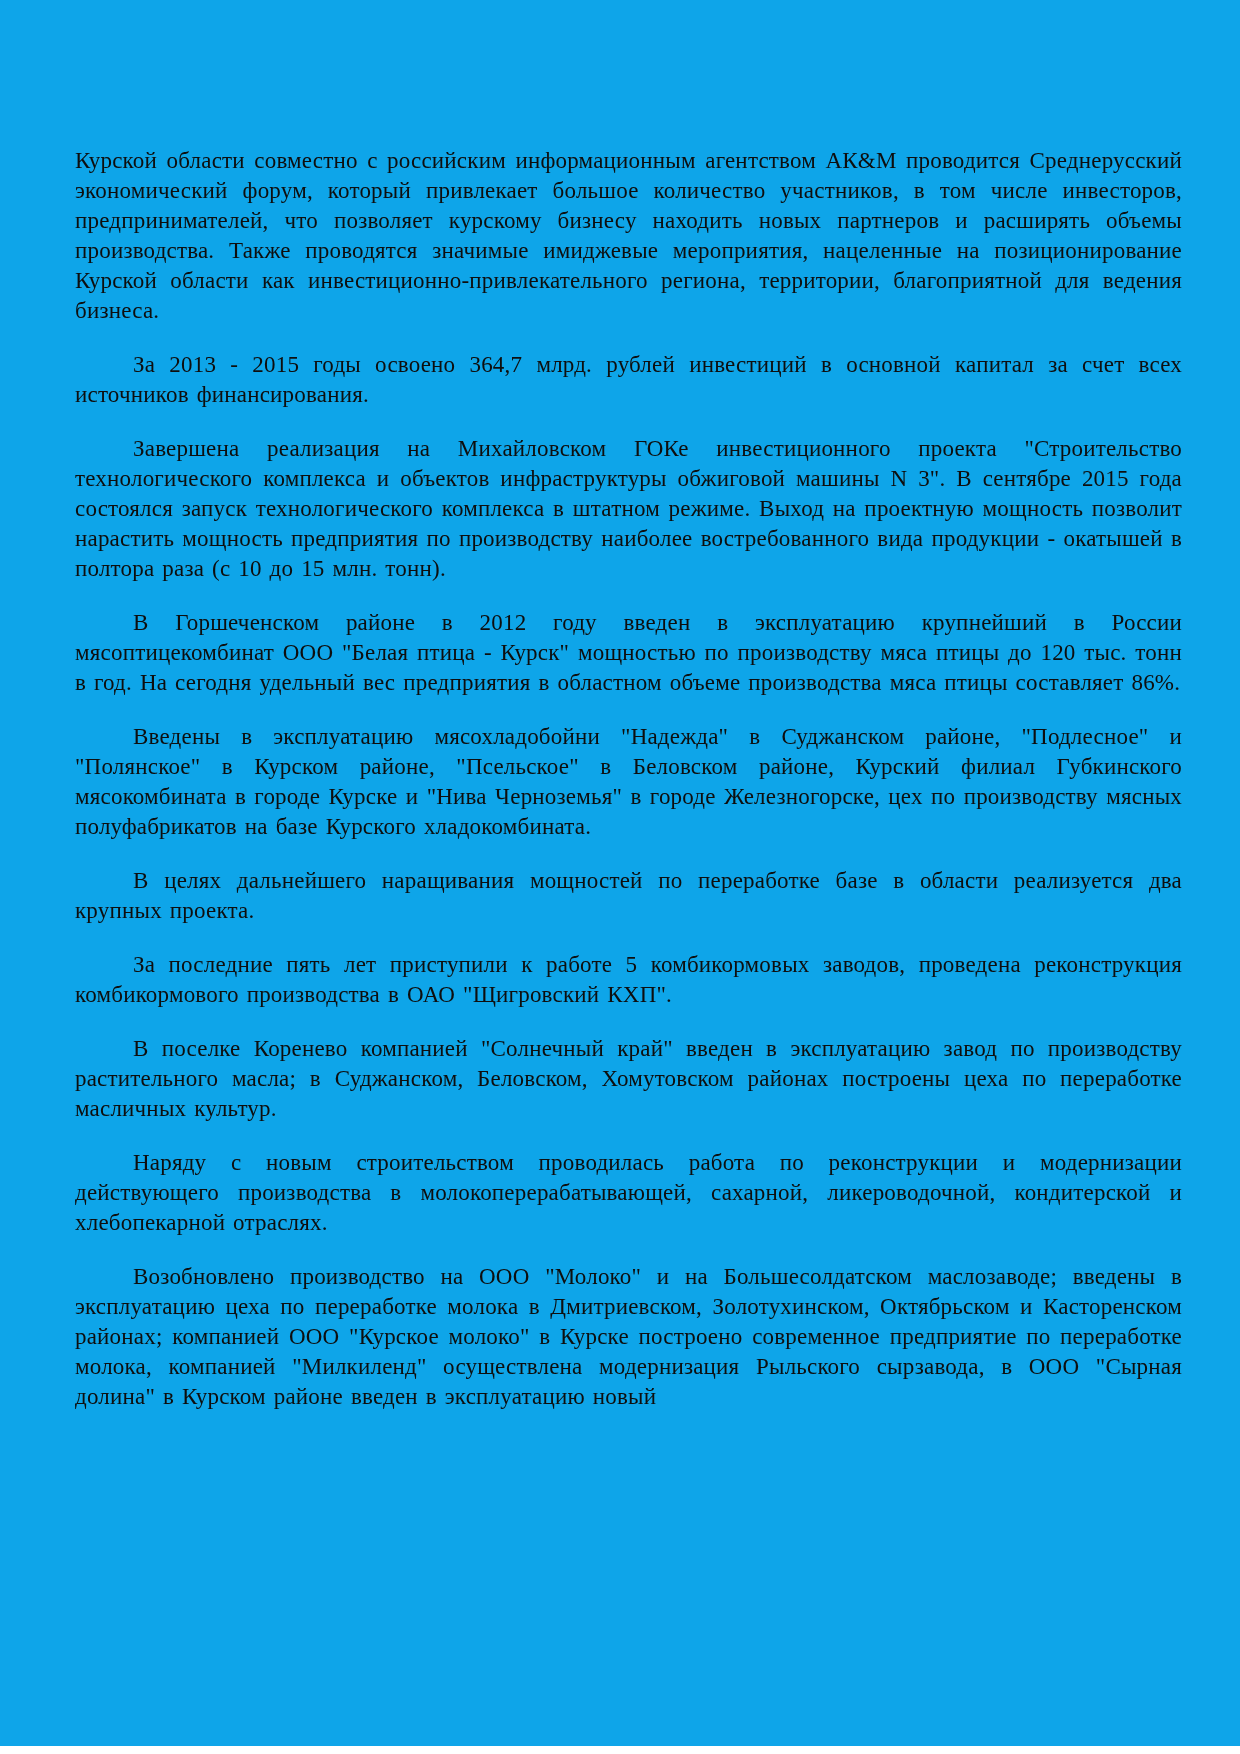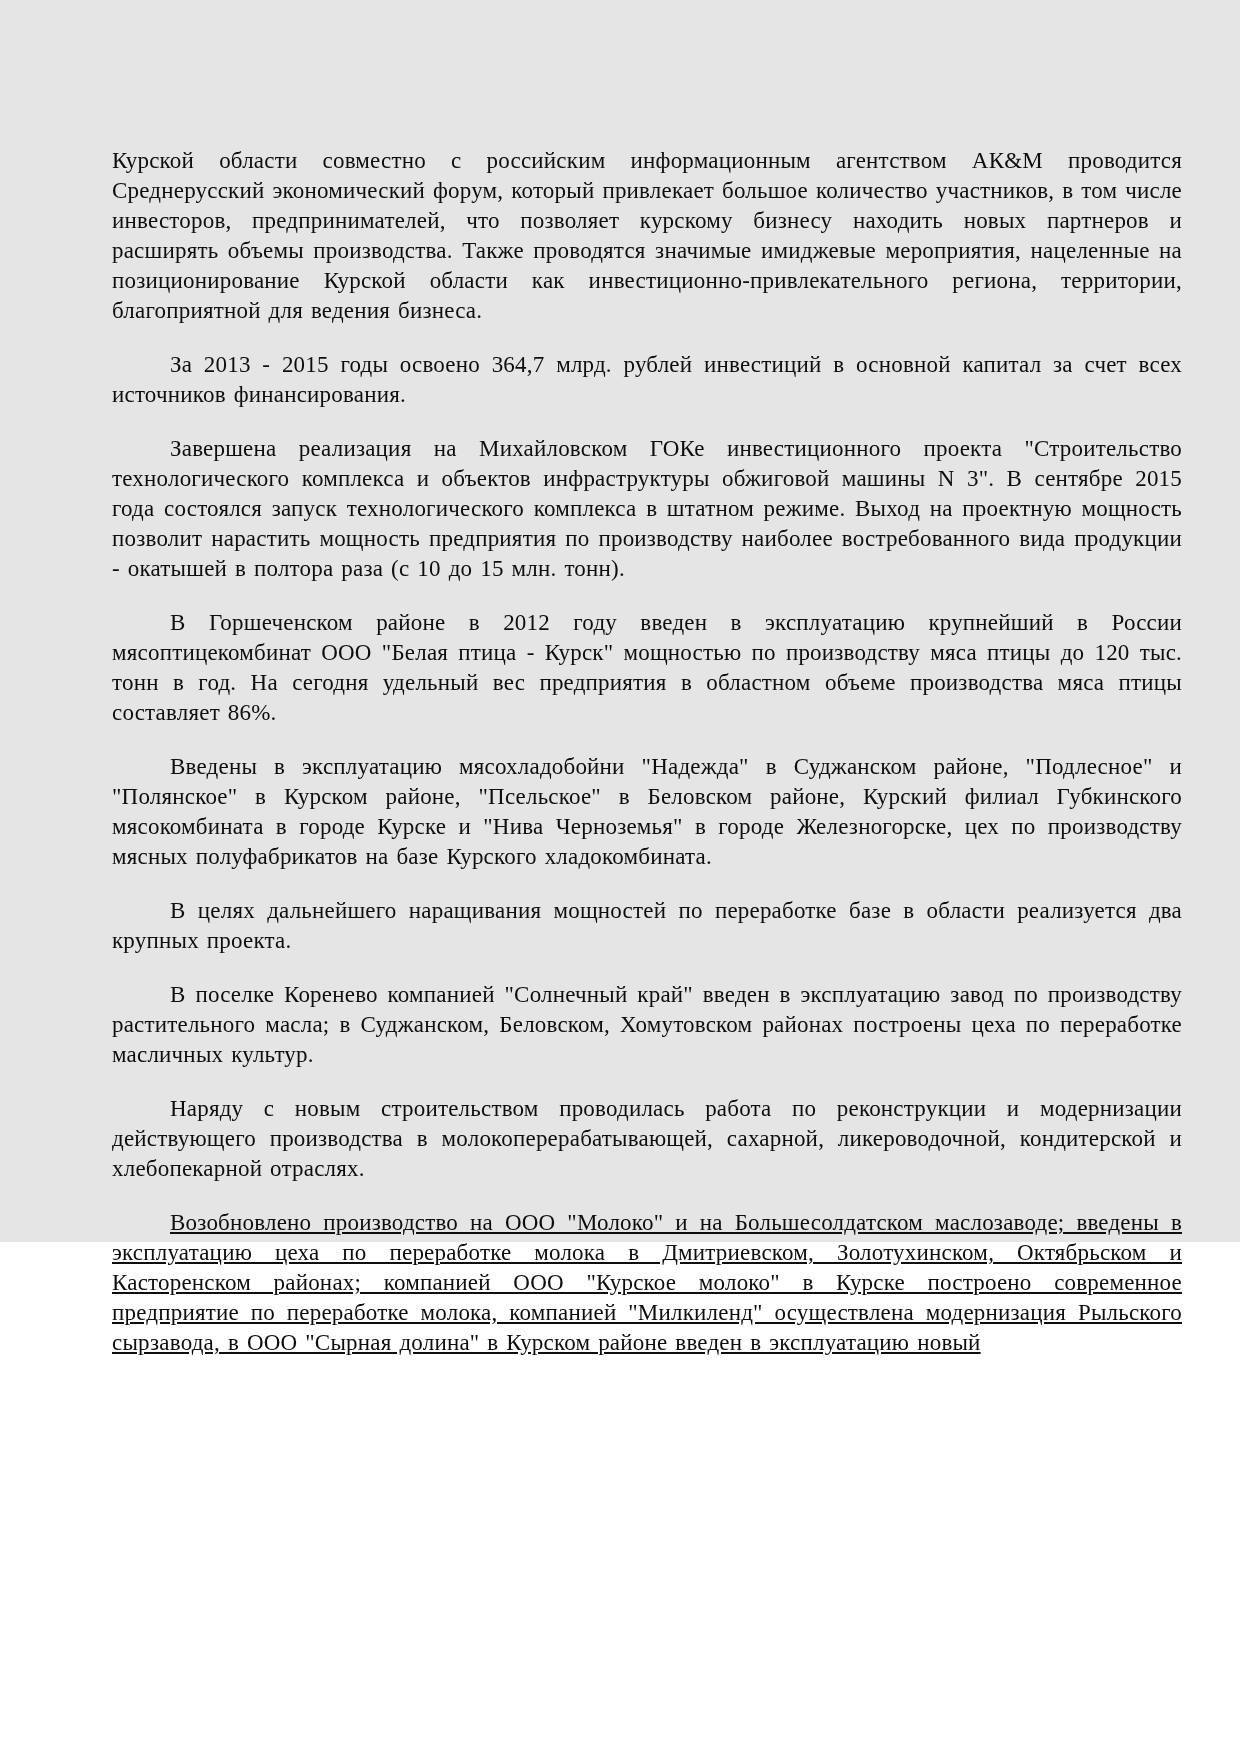--- a/index.html
+++ b/index.html
@@ -9,54 +9,54 @@
   }
   body {
     width: 1240px;
     height: 1754px;
     font-family: "Liberation Serif", "DejaVu Serif", serif;
     overflow: hidden;
   }
   .page {
     box-sizing: border-box;
     width: 1240px;
-    height: 1242px;
-    padding: 146px 58px 60px 112px;
-    background: #e5e5e5;
+    height: 1746px;
+    padding: 146px 58px 60px 75px;
+    background: #0ea5e9;
     color: #0e0e0e;
   }
   .text-block {
     width: 100%;
   }
   .para {
     margin: 0 0 24px 0;
     font-size: 23px;
     line-height: 30px;
     text-align: justify;
     text-indent: 58px;
     word-spacing: 2px;
     letter-spacing: 0.2px;
     color: #0e0e0e;
   }
   .para.continuation {
     text-indent: 0;
   }
   .para:last-child {
     margin-bottom: 0;
-    text-decoration: underline;
   }
 </style>
 </head>
 <body>
 
 <div class="page">
   <div class="text-block">
     <p class="para continuation">Курской области совместно с российским информационным агентством АК&amp;М проводится Среднерусский экономический форум, который привлекает большое количество участников, в том числе инвесторов, предпринимателей, что позволяет курскому бизнесу находить новых партнеров и расширять объемы производства. Также проводятся значимые имиджевые мероприятия, нацеленные на позиционирование Курской области как инвестиционно-привлекательного региона, территории, благоприятной для ведения бизнеса.</p>
     <p class="para">За 2013 - 2015 годы освоено 364,7 млрд. рублей инвестиций в основной капитал за счет всех источников финансирования.</p>
     <p class="para">Завершена реализация на Михайловском ГОКе инвестиционного проекта "Строительство технологического комплекса и объектов инфраструктуры обжиговой машины N 3". В сентябре 2015 года состоялся запуск технологического комплекса в штатном режиме. Выход на проектную мощность позволит нарастить мощность предприятия по производству наиболее востребованного вида продукции - окатышей в полтора раза (с 10 до 15 млн. тонн).</p>
     <p class="para">В Горшеченском районе в 2012 году введен в эксплуатацию крупнейший в России мясоптицекомбинат ООО "Белая птица - Курск" мощностью по производству мяса птицы до 120 тыс. тонн в год. На сегодня удельный вес предприятия в областном объеме производства мяса птицы составляет 86%.</p>
     <p class="para">Введены в эксплуатацию мясохладобойни "Надежда" в Суджанском районе, "Подлесное" и "Полянское" в Курском районе, "Псельское" в Беловском районе, Курский филиал Губкинского мясокомбината в городе Курске и "Нива Черноземья" в городе Железногорске, цех по производству мясных полуфабрикатов на базе Курского хладокомбината.</p>
     <p class="para">В целях дальнейшего наращивания мощностей по переработке базе в области реализуется два крупных проекта.</p>
+    <p class="para">За последние пять лет приступили к работе 5 комбикормовых заводов, проведена реконструкция комбикормового производства в ОАО "Щигровский КХП".</p>
     <p class="para">В поселке Коренево компанией "Солнечный край" введен в эксплуатацию завод по производству растительного масла; в Суджанском, Беловском, Хомутовском районах построены цеха по переработке масличных культур.</p>
     <p class="para">Наряду с новым строительством проводилась работа по реконструкции и модернизации действующего производства в молокоперерабатывающей, сахарной, ликероводочной, кондитерской и хлебопекарной отраслях.</p>
     <p class="para">Возобновлено производство на ООО "Молоко" и на Большесолдатском маслозаводе; введены в эксплуатацию цеха по переработке молока в Дмитриевском, Золотухинском, Октябрьском и Касторенском районах; компанией ООО "Курское молоко" в Курске построено современное предприятие по переработке молока, компанией "Милкиленд" осуществлена модернизация Рыльского сырзавода, в ООО "Сырная долина" в Курском районе введен в эксплуатацию новый</p>
   </div>
 </div>
 
 </body></html>

